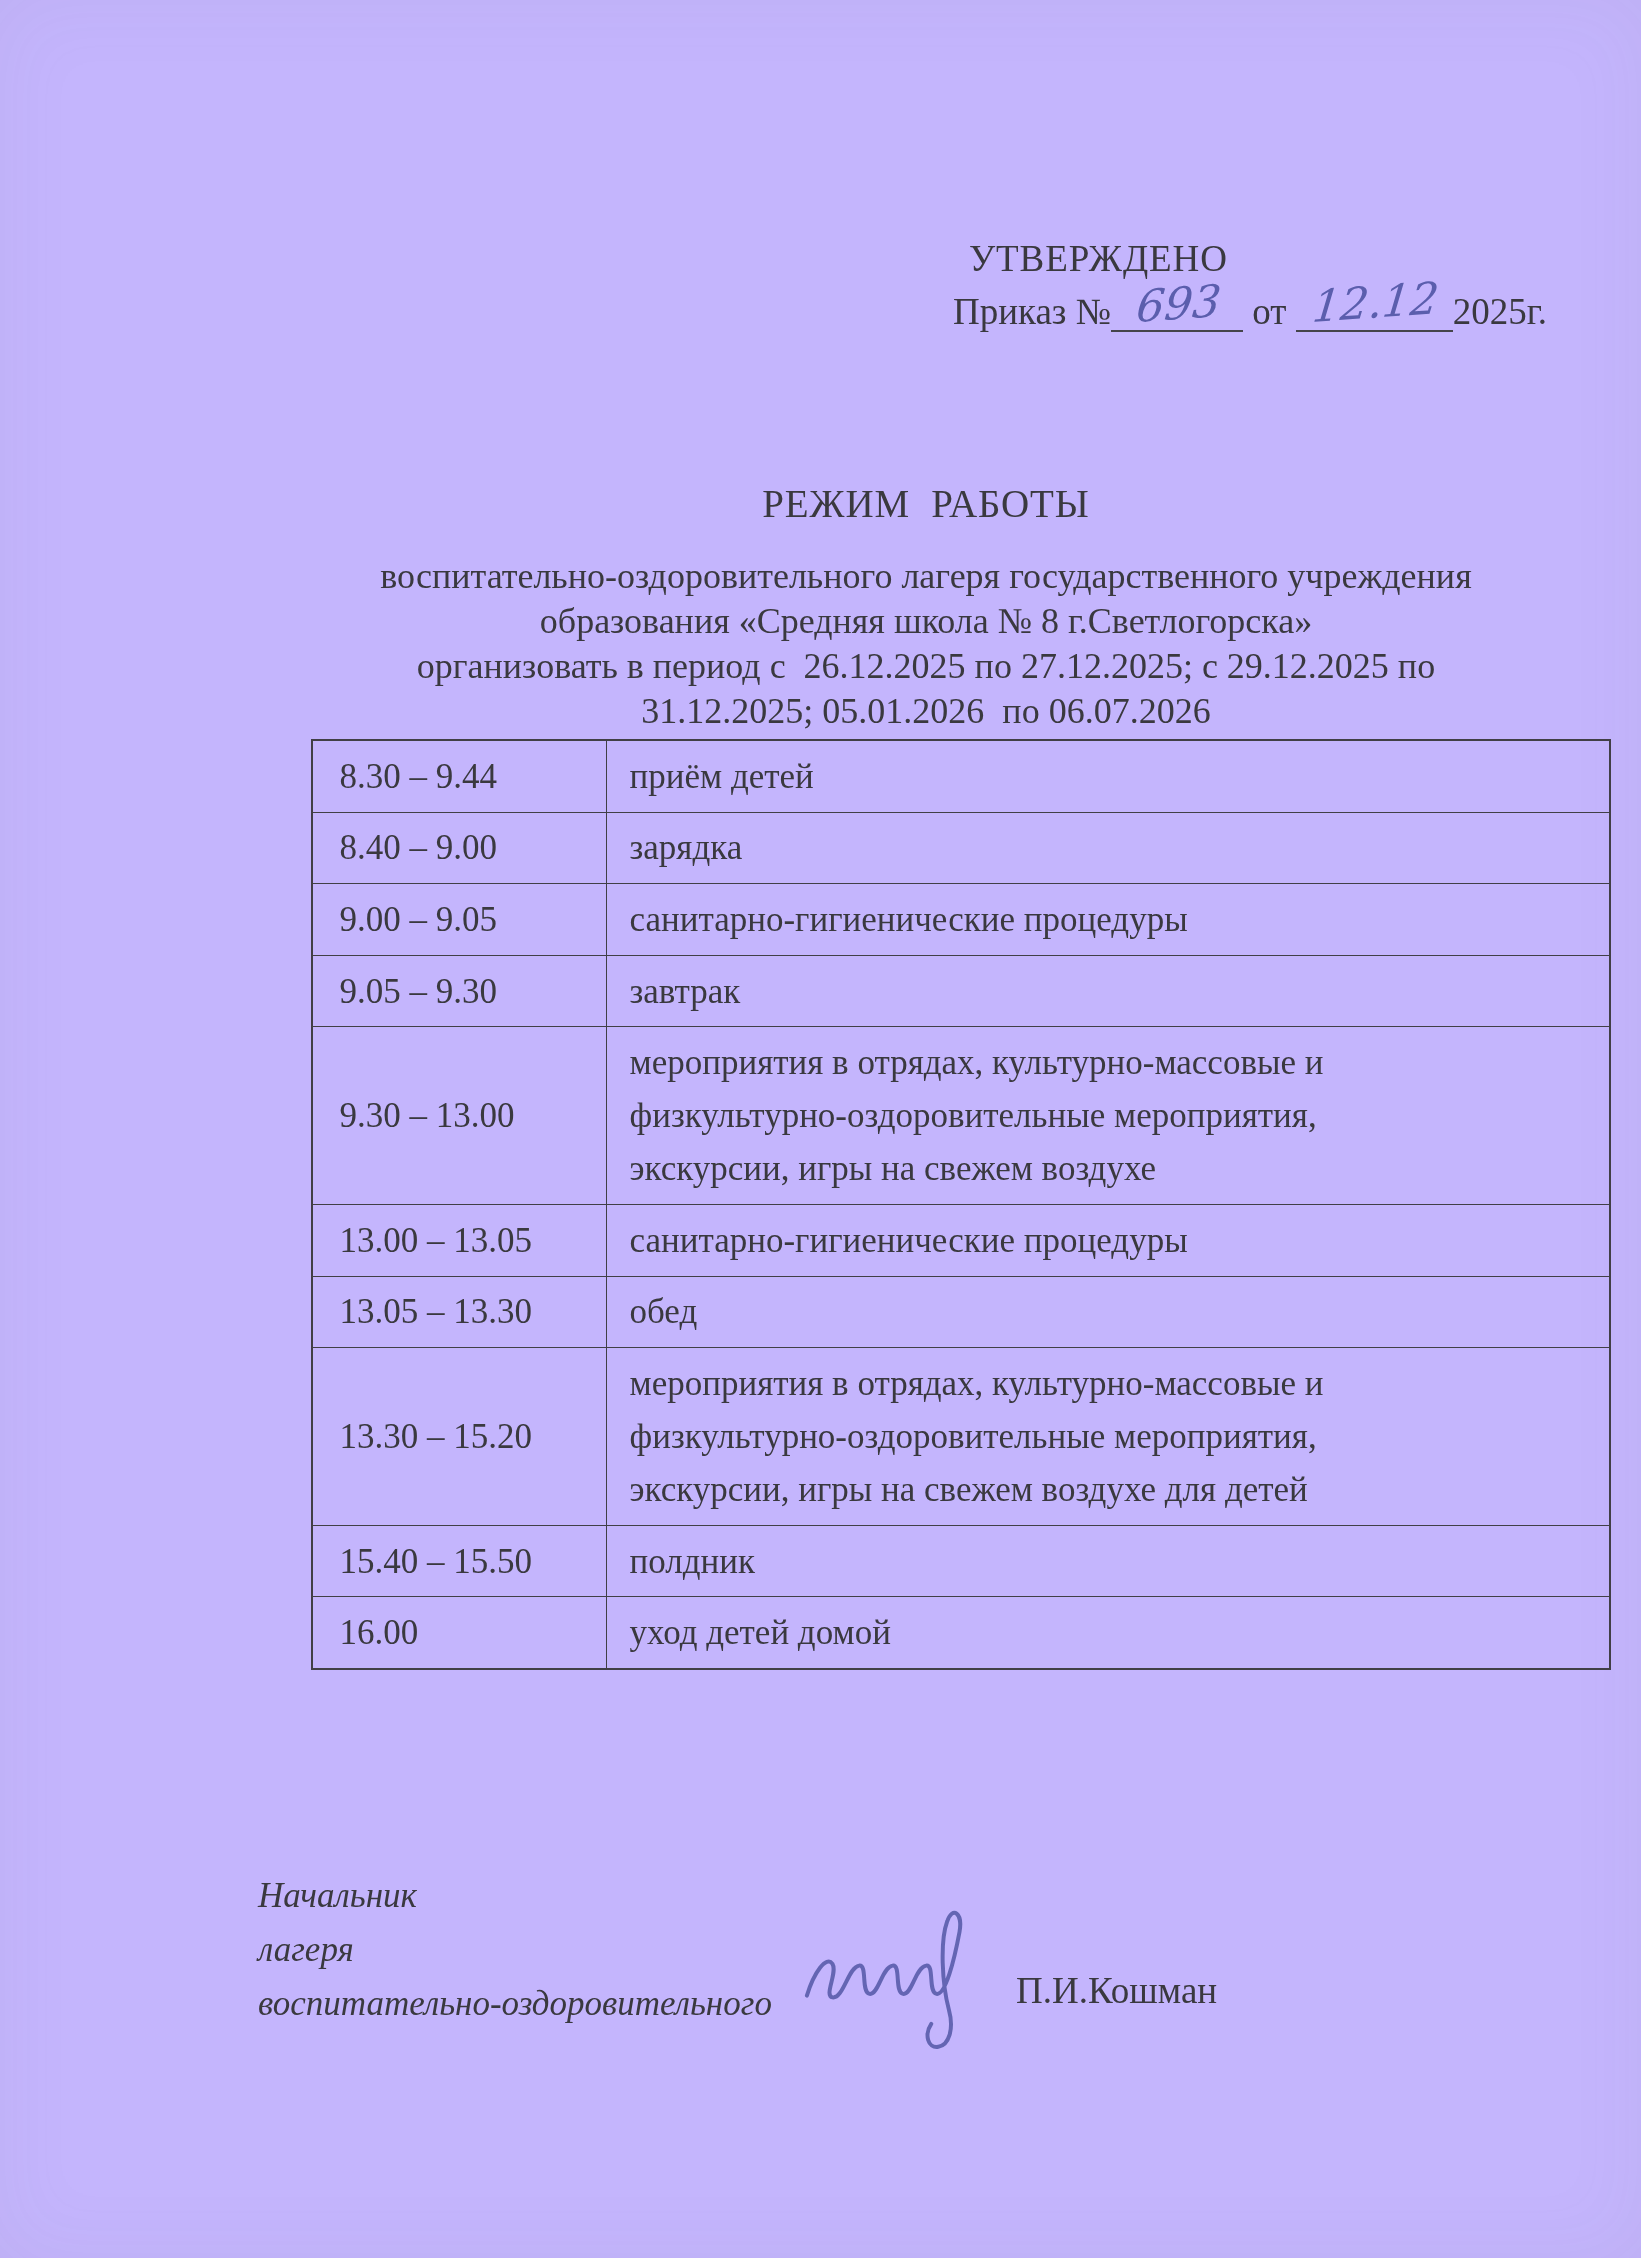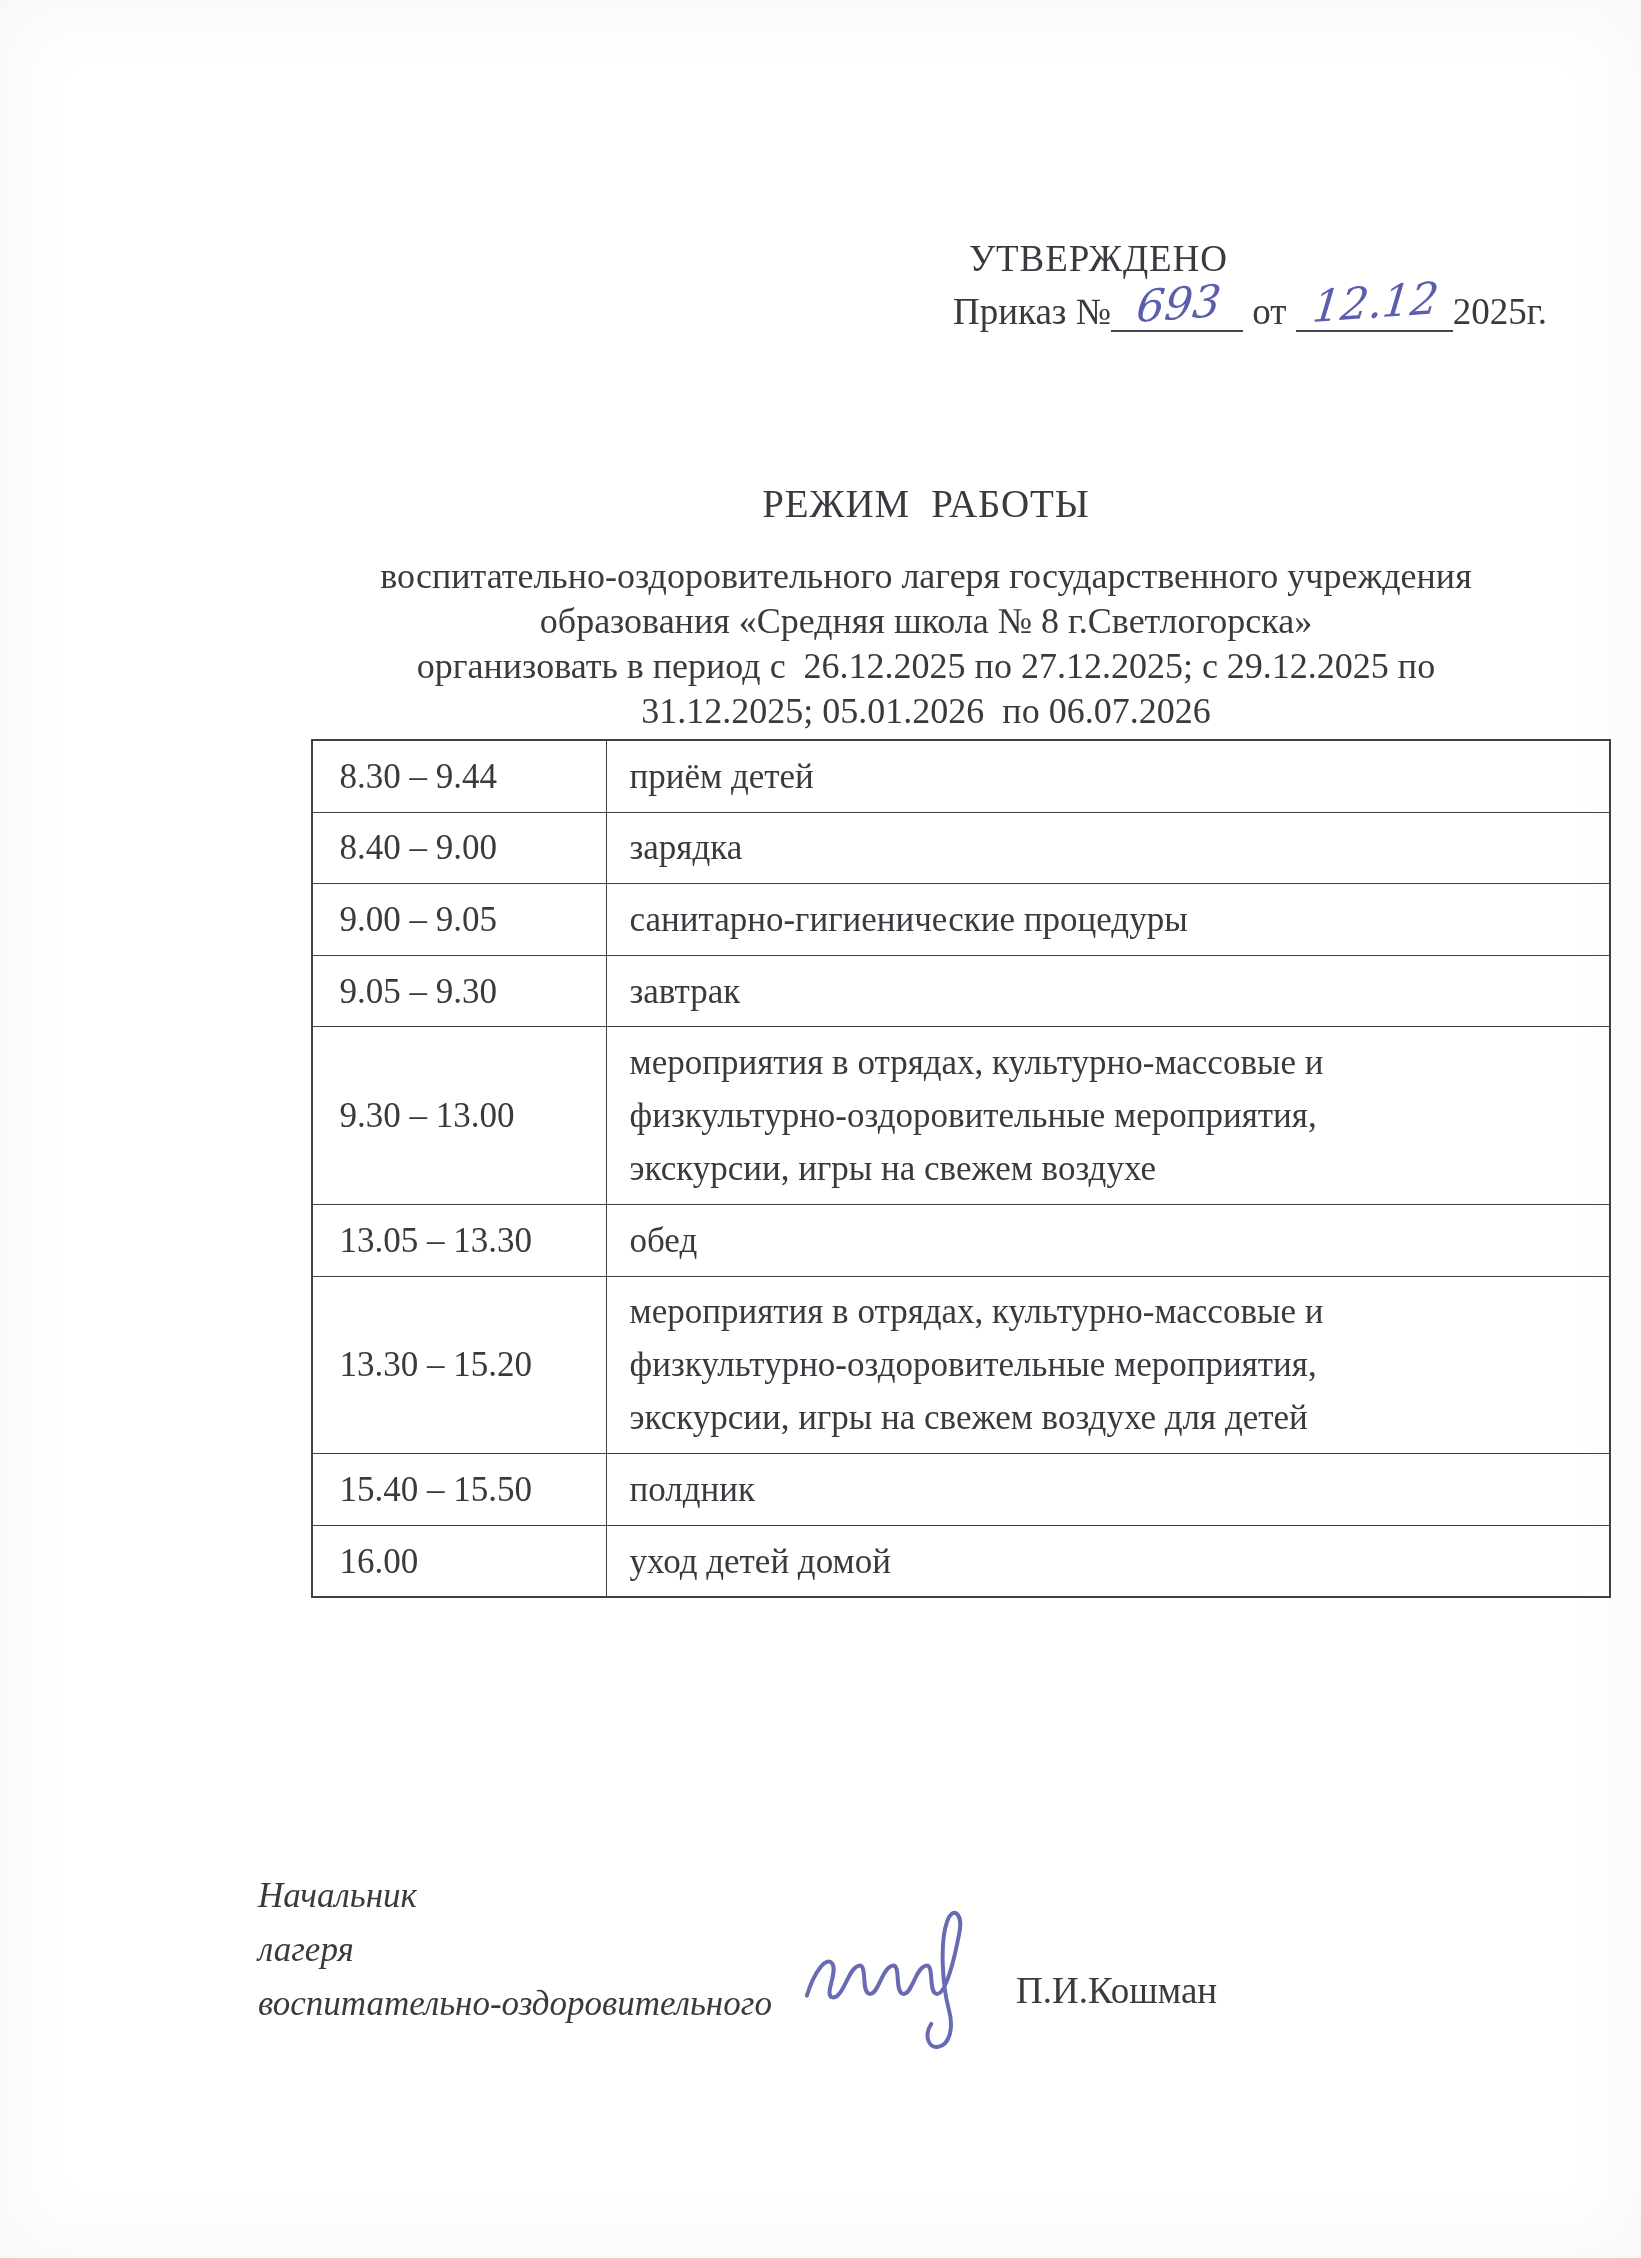--- a/index.html
+++ b/index.html
@@ -5,21 +5,21 @@
   html, body {
     margin: 0;
     padding: 0;
     background: #e8e6e8;
   }
   .page {
     position: relative;
     width: 1642px;
     height: 2258px;
     margin: 0 auto;
-    background: #ffffff;
+    background: #c4b5fd;
     overflow: hidden;
     font-family: "Liberation Serif", "DejaVu Serif", serif;
     color: #3a393f;
     box-shadow: inset 0 0 79px rgba(120,110,120,0.07);
   }
   
   .approval {
     position: absolute;
     left: 953px;
     top: 235px;
@@ -154,20 +154,24 @@
         <td class="time">9.00 – 9.05</td>
         <td class="act">санитарно-гигиенические процедуры</td>
       </tr>
       <tr>
         <td class="time">9.05 – 9.30</td>
         <td class="act">завтрак</td>
       </tr>
       <tr>
         <td class="time">9.30 – 13.00</td>
         <td class="act">мероприятия в отрядах, культурно-массовые и физкультурно-оздоровительные мероприятия, экскурсии, игры на свежем воздухе</td>
+      </tr>
+      <tr>
+        <td class="time">13.00 – 13.05</td>
+        <td class="act">санитарно-гигиенические процедуры</td>
       </tr>
       <tr>
         <td class="time">13.05 – 13.30</td>
         <td class="act">обед</td>
       </tr>
       <tr>
         <td class="time">13.30 – 15.20</td>
         <td class="act">мероприятия в отрядах, культурно-массовые и физкультурно-оздоровительные мероприятия, экскурсии, игры на свежем воздухе для детей</td>
       </tr>
       <tr>

